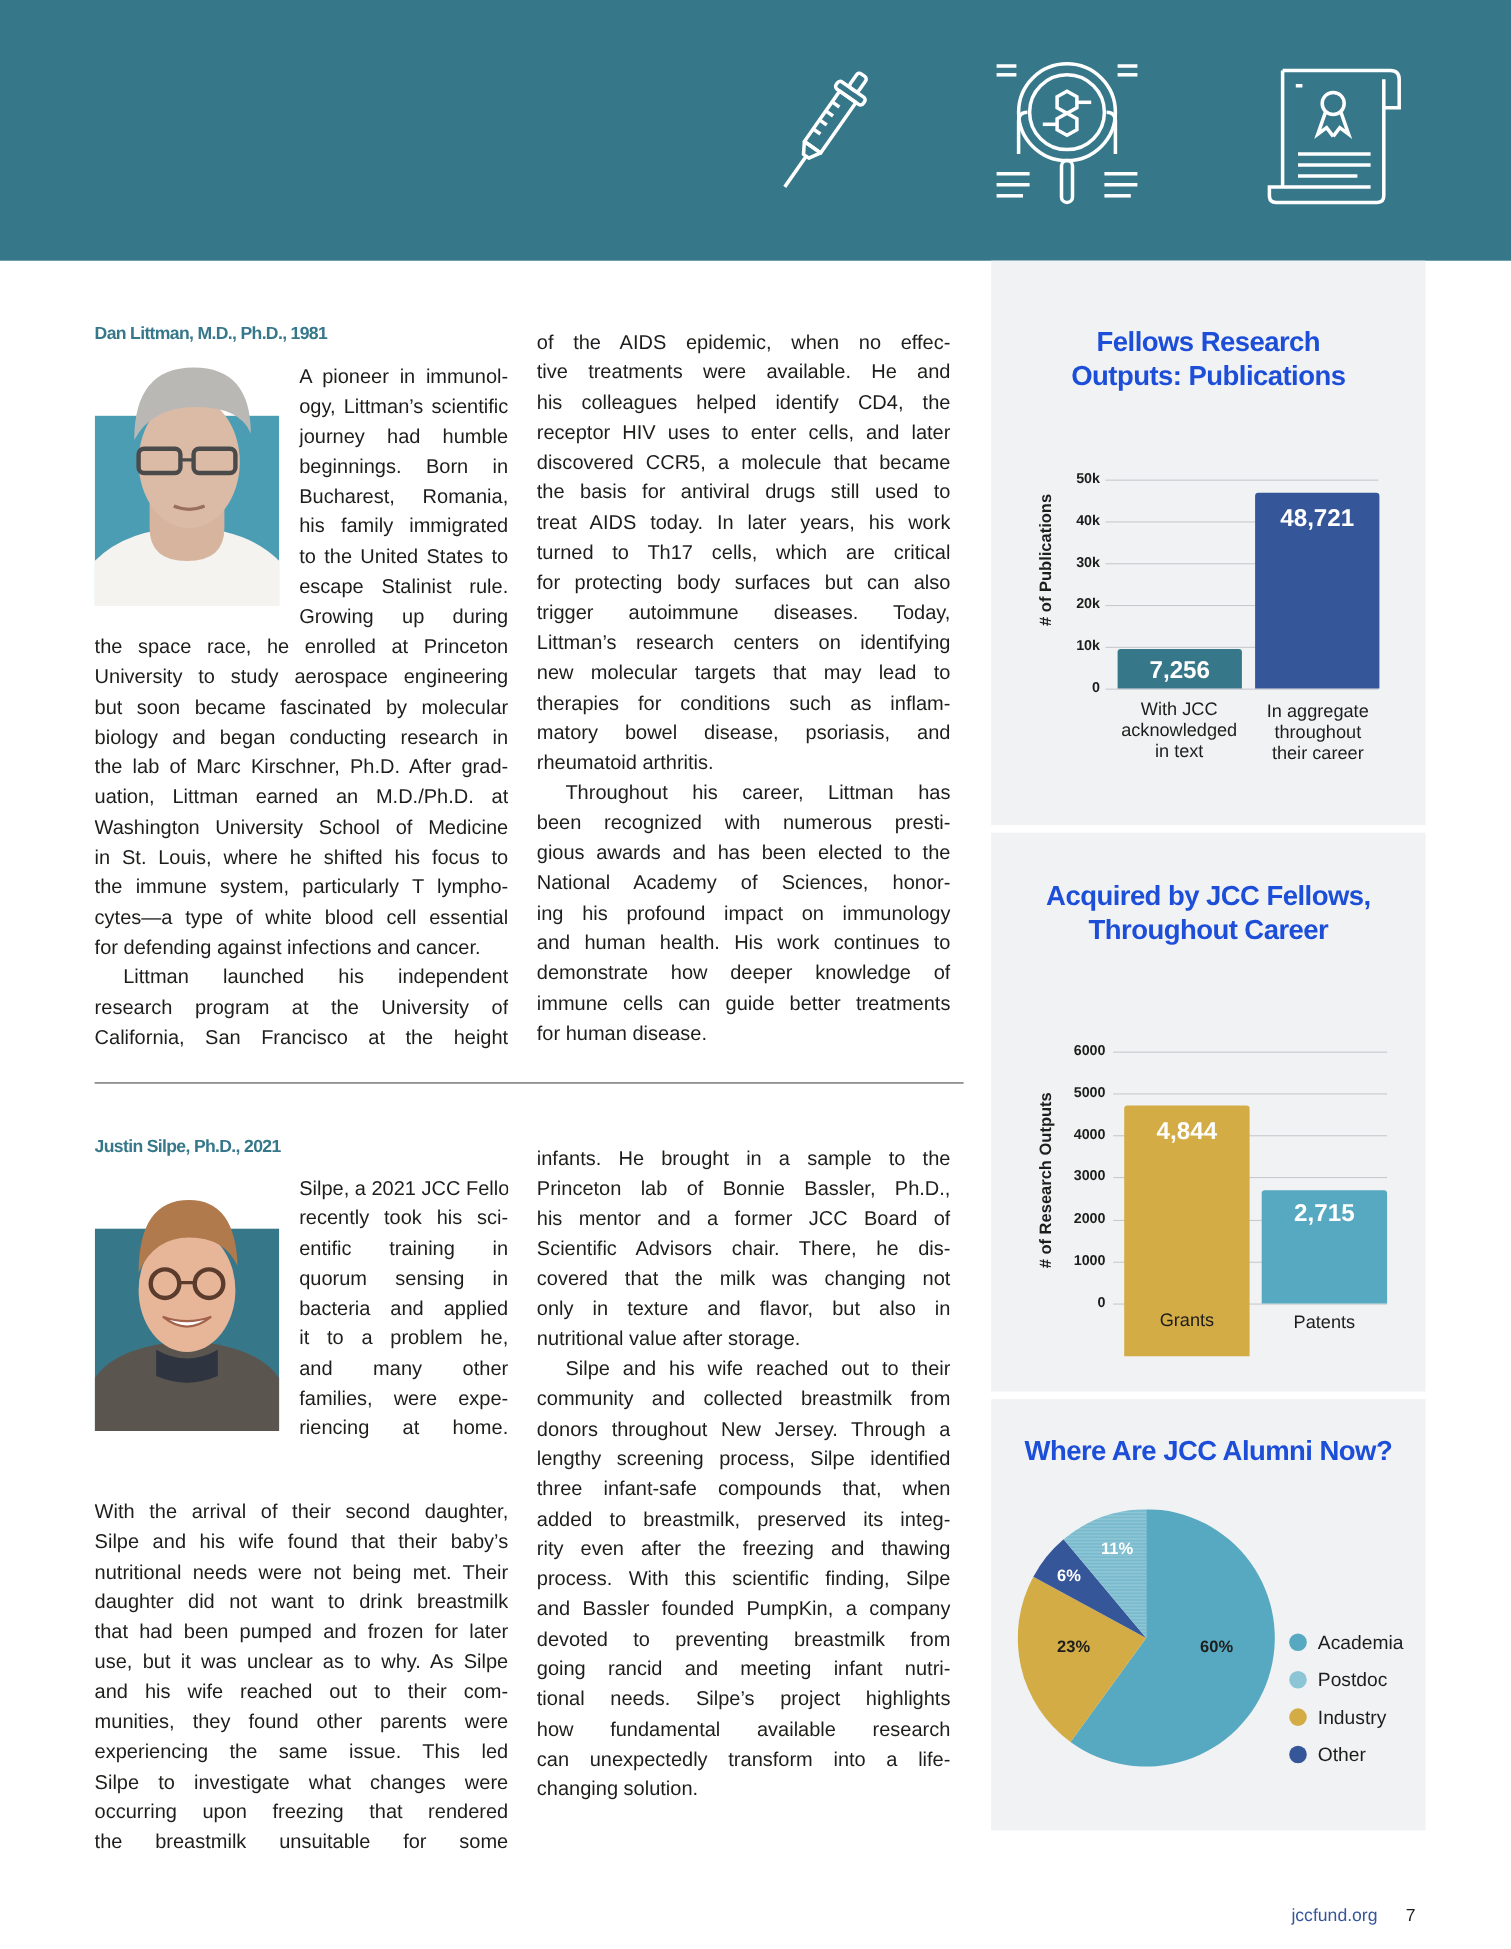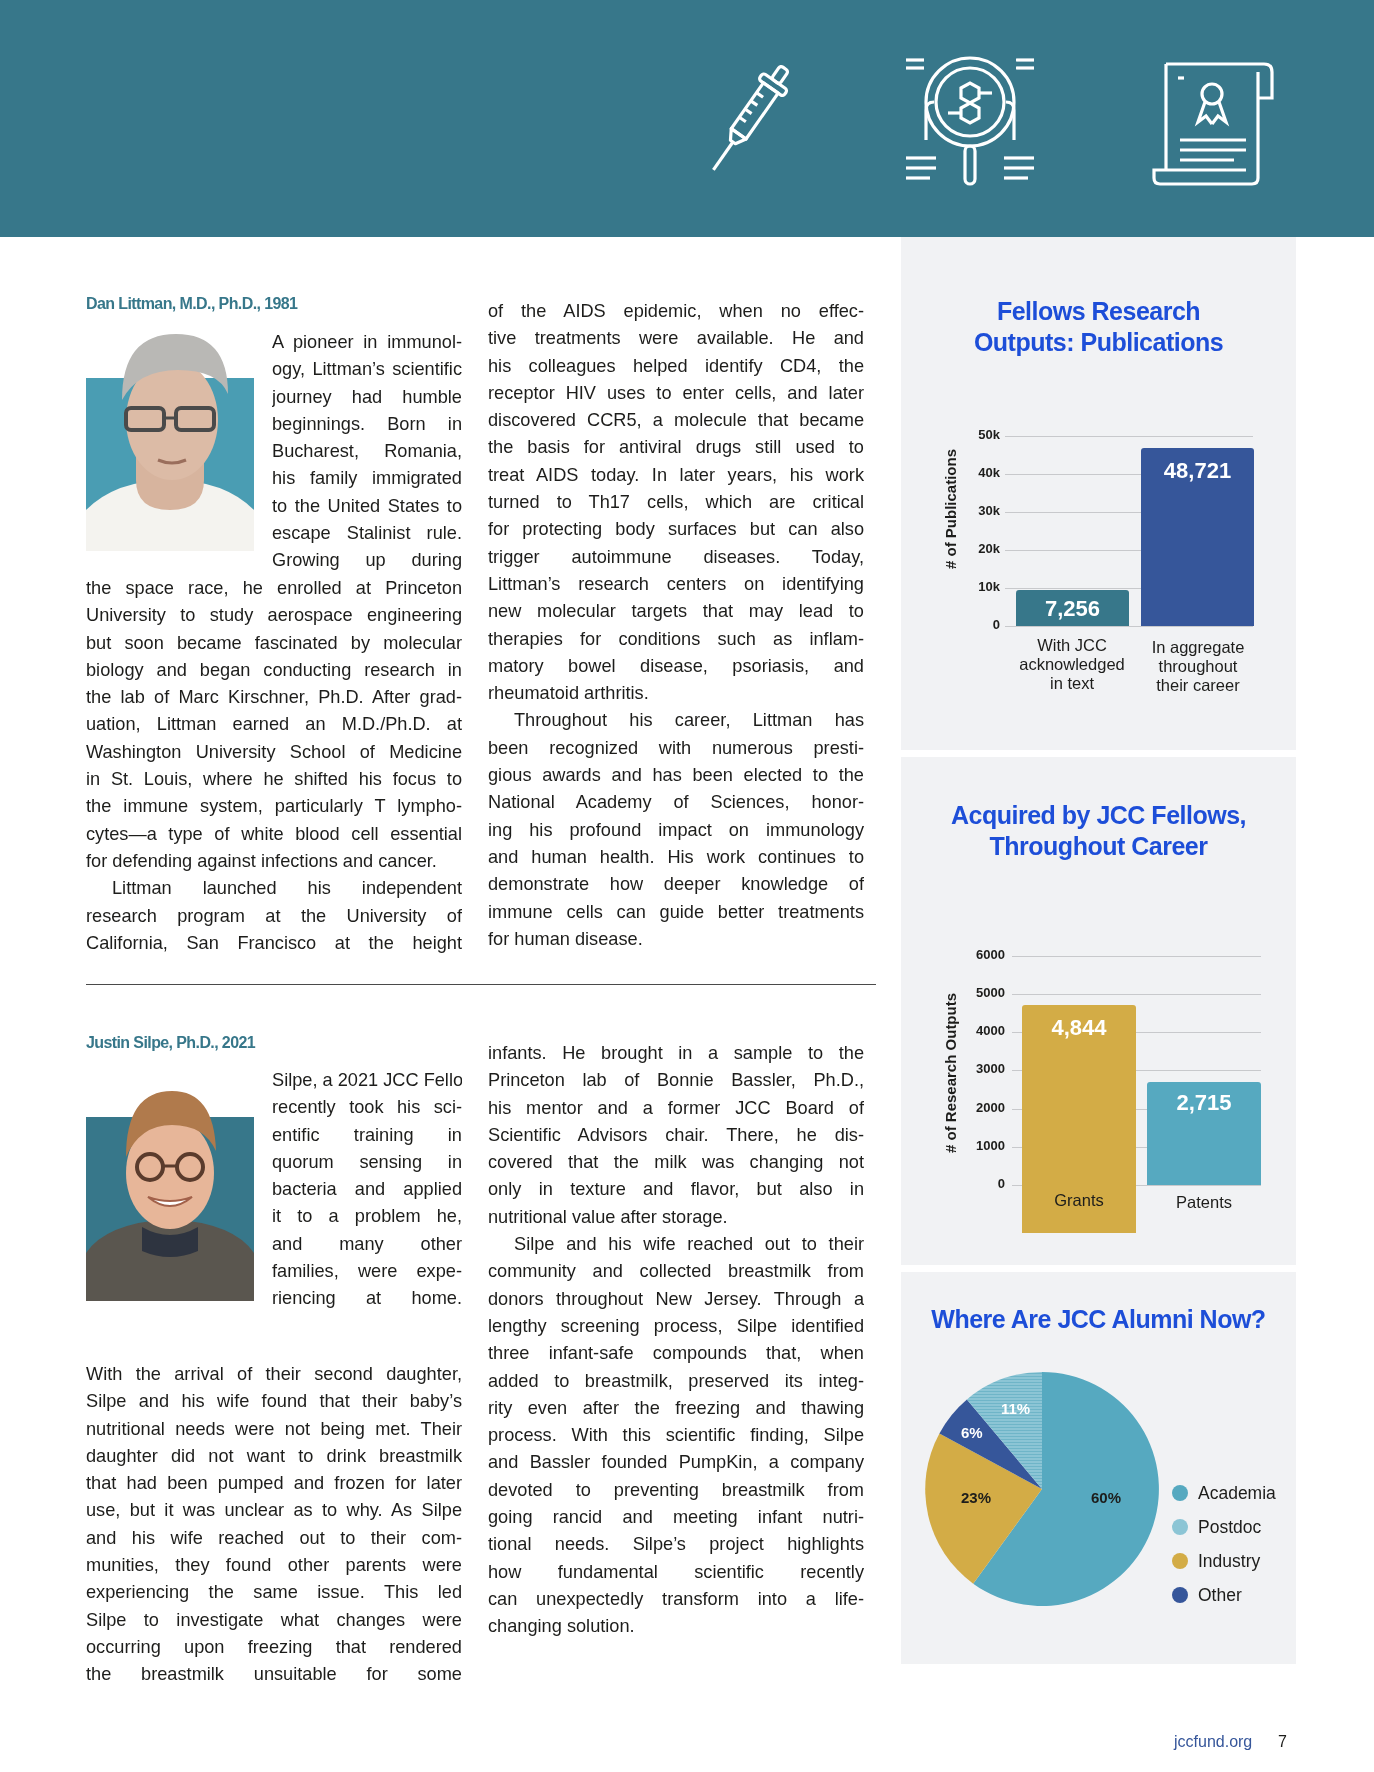--- a/index.html
+++ b/index.html
@@ -228,21 +228,21 @@
   <span class="line">donors throughout New Jersey. Through a</span>
   <span class="line">lengthy screening process, Silpe identified</span>
   <span class="line">three infant-safe compounds that, when</span>
   <span class="line">added to breastmilk, preserved its integ-</span>
   <span class="line">rity even after the freezing and thawing</span>
   <span class="line">process. With this scientific finding, Silpe</span>
   <span class="line">and Bassler founded PumpKin, a company</span>
   <span class="line">devoted to preventing breastmilk from</span>
   <span class="line">going rancid and meeting infant nutri-</span>
   <span class="line">tional needs. Silpe’s project highlights</span>
-  <span class="line">how fundamental scientific recently</span>
+  <span class="line">how fundamental available research</span>
   <span class="line">can unexpectedly transform into a life-</span>
   <span class="line last">changing solution.</span>
 </div>
 
 <div class="panel" style="top:237px; height:513px;">
   <div class="panel-title" style="top:59px;">
     <div>Fellows Research</div>
     <div>Outputs: Publications</div>
   </div>
   <div class="chart" style="left:0; top:0; width:395px; height:513px;">

